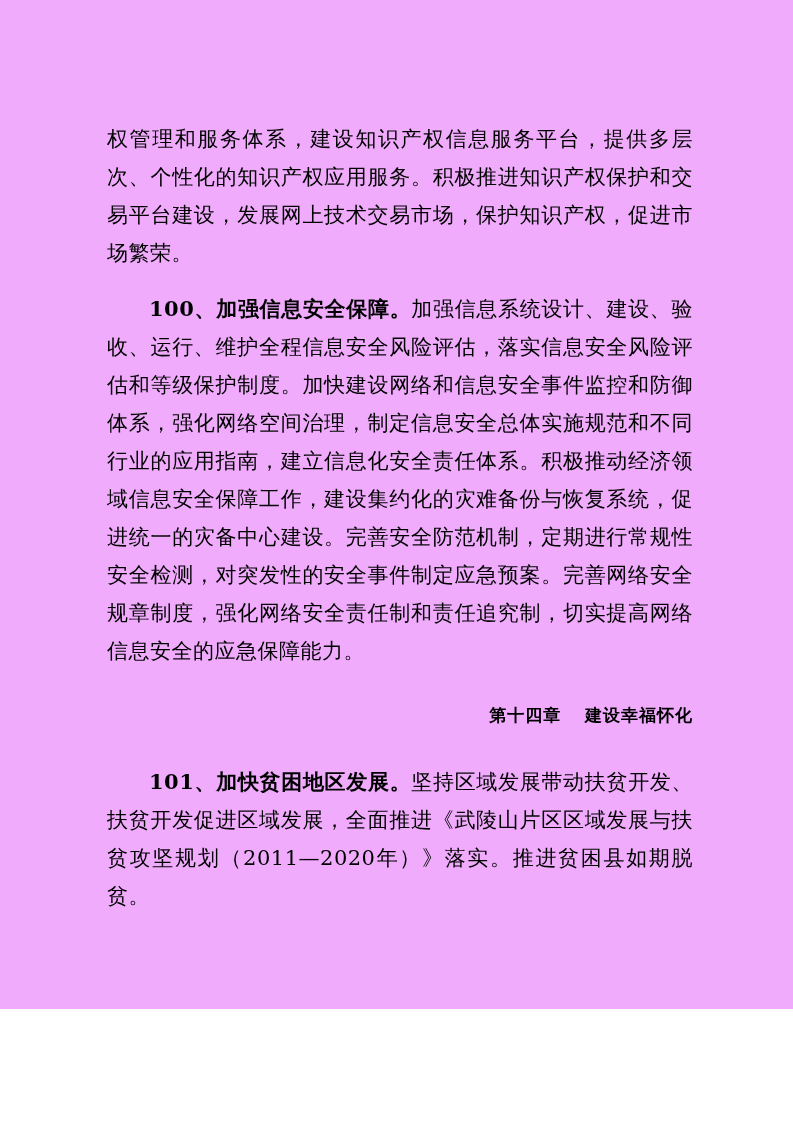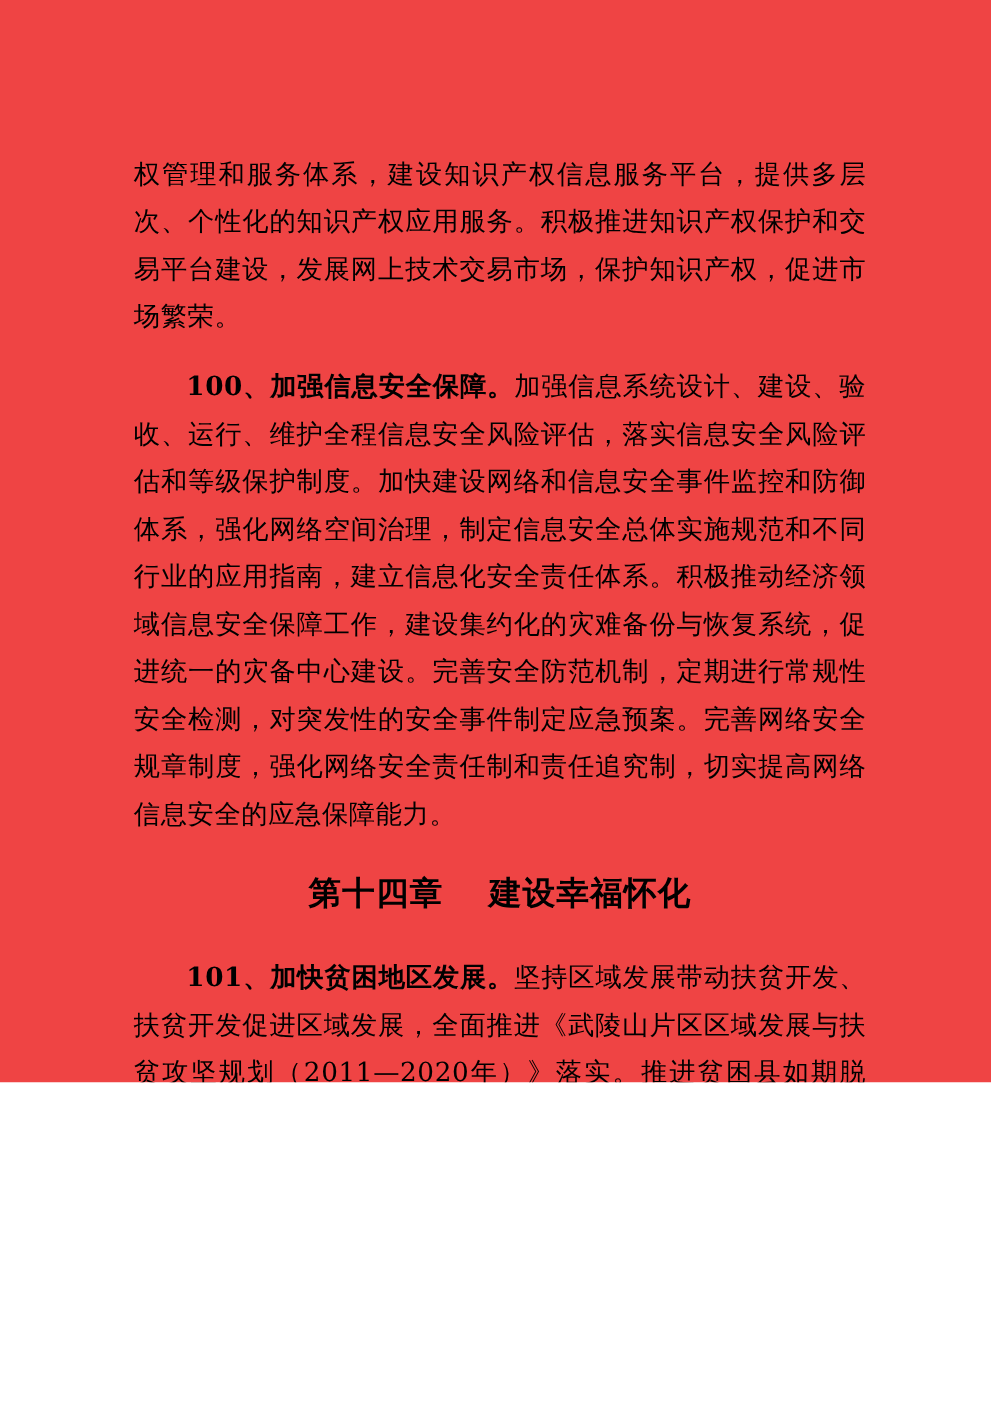--- a/index.html
+++ b/index.html
@@ -3,22 +3,22 @@
 <meta charset="utf-8">
 <style>
   html, body {
     margin: 0;
     padding: 0;
     background: #ffffff;
   }
   .page {
     position: relative;
     width: 793px;
-    height: 866px;
-    background: #ef4444;
+    height: 1009px;
+    background: #f0abfc;
     color: #000000;
     font-family: "DejaVu Serif", "Liberation Serif", serif;
     overflow: hidden;
   }
   .content {
     position: absolute;
     left: 107px;
     top: 120px;
     width: 586px;
   }
@@ -32,22 +32,22 @@
   }
   .indent {
     text-indent: 42px;
     margin-top: 18px;
   }
   .lead {
     font-weight: bold;
   }
   .chapter-heading {
     margin: 30px 0 33px 0;
-    text-align: center;
-    font-size: 26px;
+    text-align: right;
+    font-size: 17px;
     line-height: 30px;
     font-weight: bold;
     font-family: "DejaVu Sans", "Liberation Sans", sans-serif;
     letter-spacing: 1px;
   }
   .chapter-heading .chapter-title {
     margin-left: 1.4em;
   }
   .section-heading {
     margin: 30px 0 28px 0;

